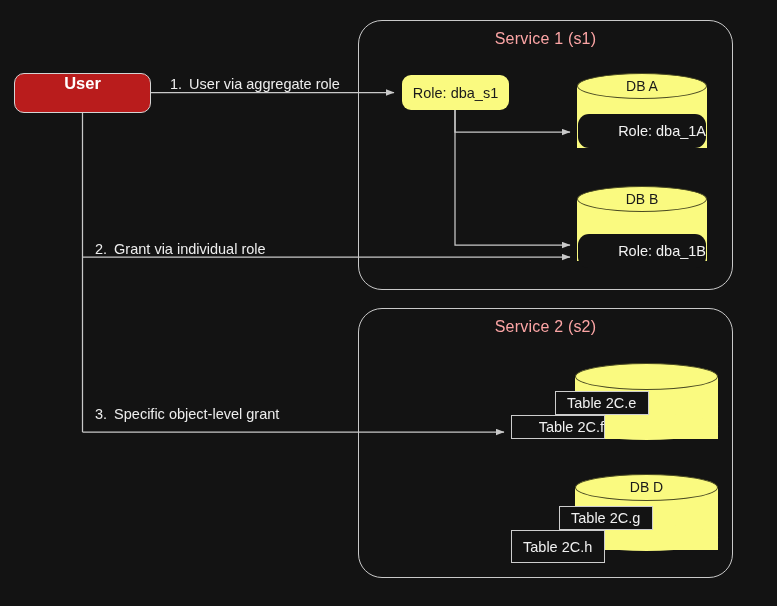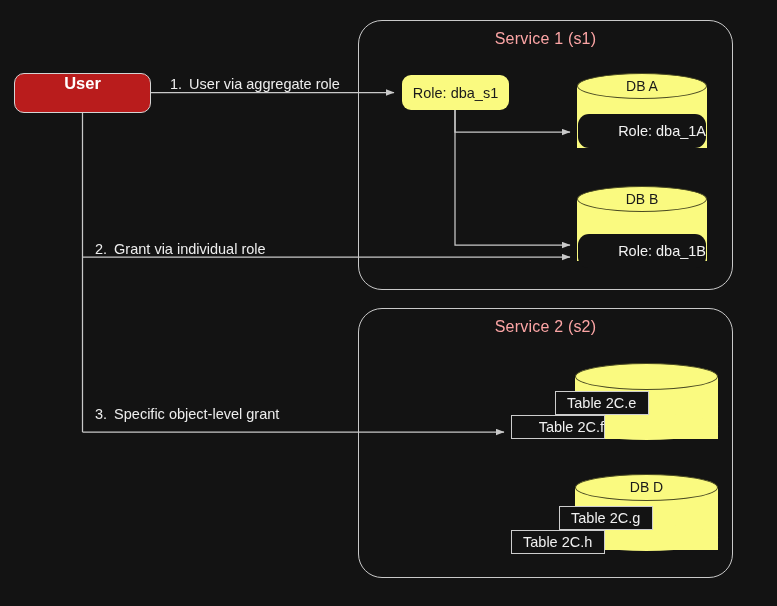--- a/index.html
+++ b/index.html
@@ -222,17 +222,17 @@
 
   <div class="cylinder" style="left:575px; top:474px; width:143px; height:90px;">
     <div class="cyl-body" style="top:14px; width:143px; height:62px; background:#FAFA80;"></div>
     <div class="cyl-bottom" style="top:50px; width:143px; height:27px; background:#FAFA80;"></div>
     <div class="cyl-top" style="top:0px; width:143px; height:27px; background:#FAFA80; border:1.3px solid #4a4a22;"></div>
     <div class="cyl-label" style="top:5px;">DB D</div>
   </div>
   <div class="table-chip" style="left:511px; top:506px; width:94px; height:24px;margin-left:48px;">
     <span>Table 2C.g</span>
   </div>
-  <div class="table-chip" style="left:511px; top:530px; width:94px; height:24px;">
+  <div class="table-chip" style="left:511px; top:530px; width:94px; height:33px;">
     <span>Table 2C.h</span>
   </div>
 
 </div>
 
 </body></html>

